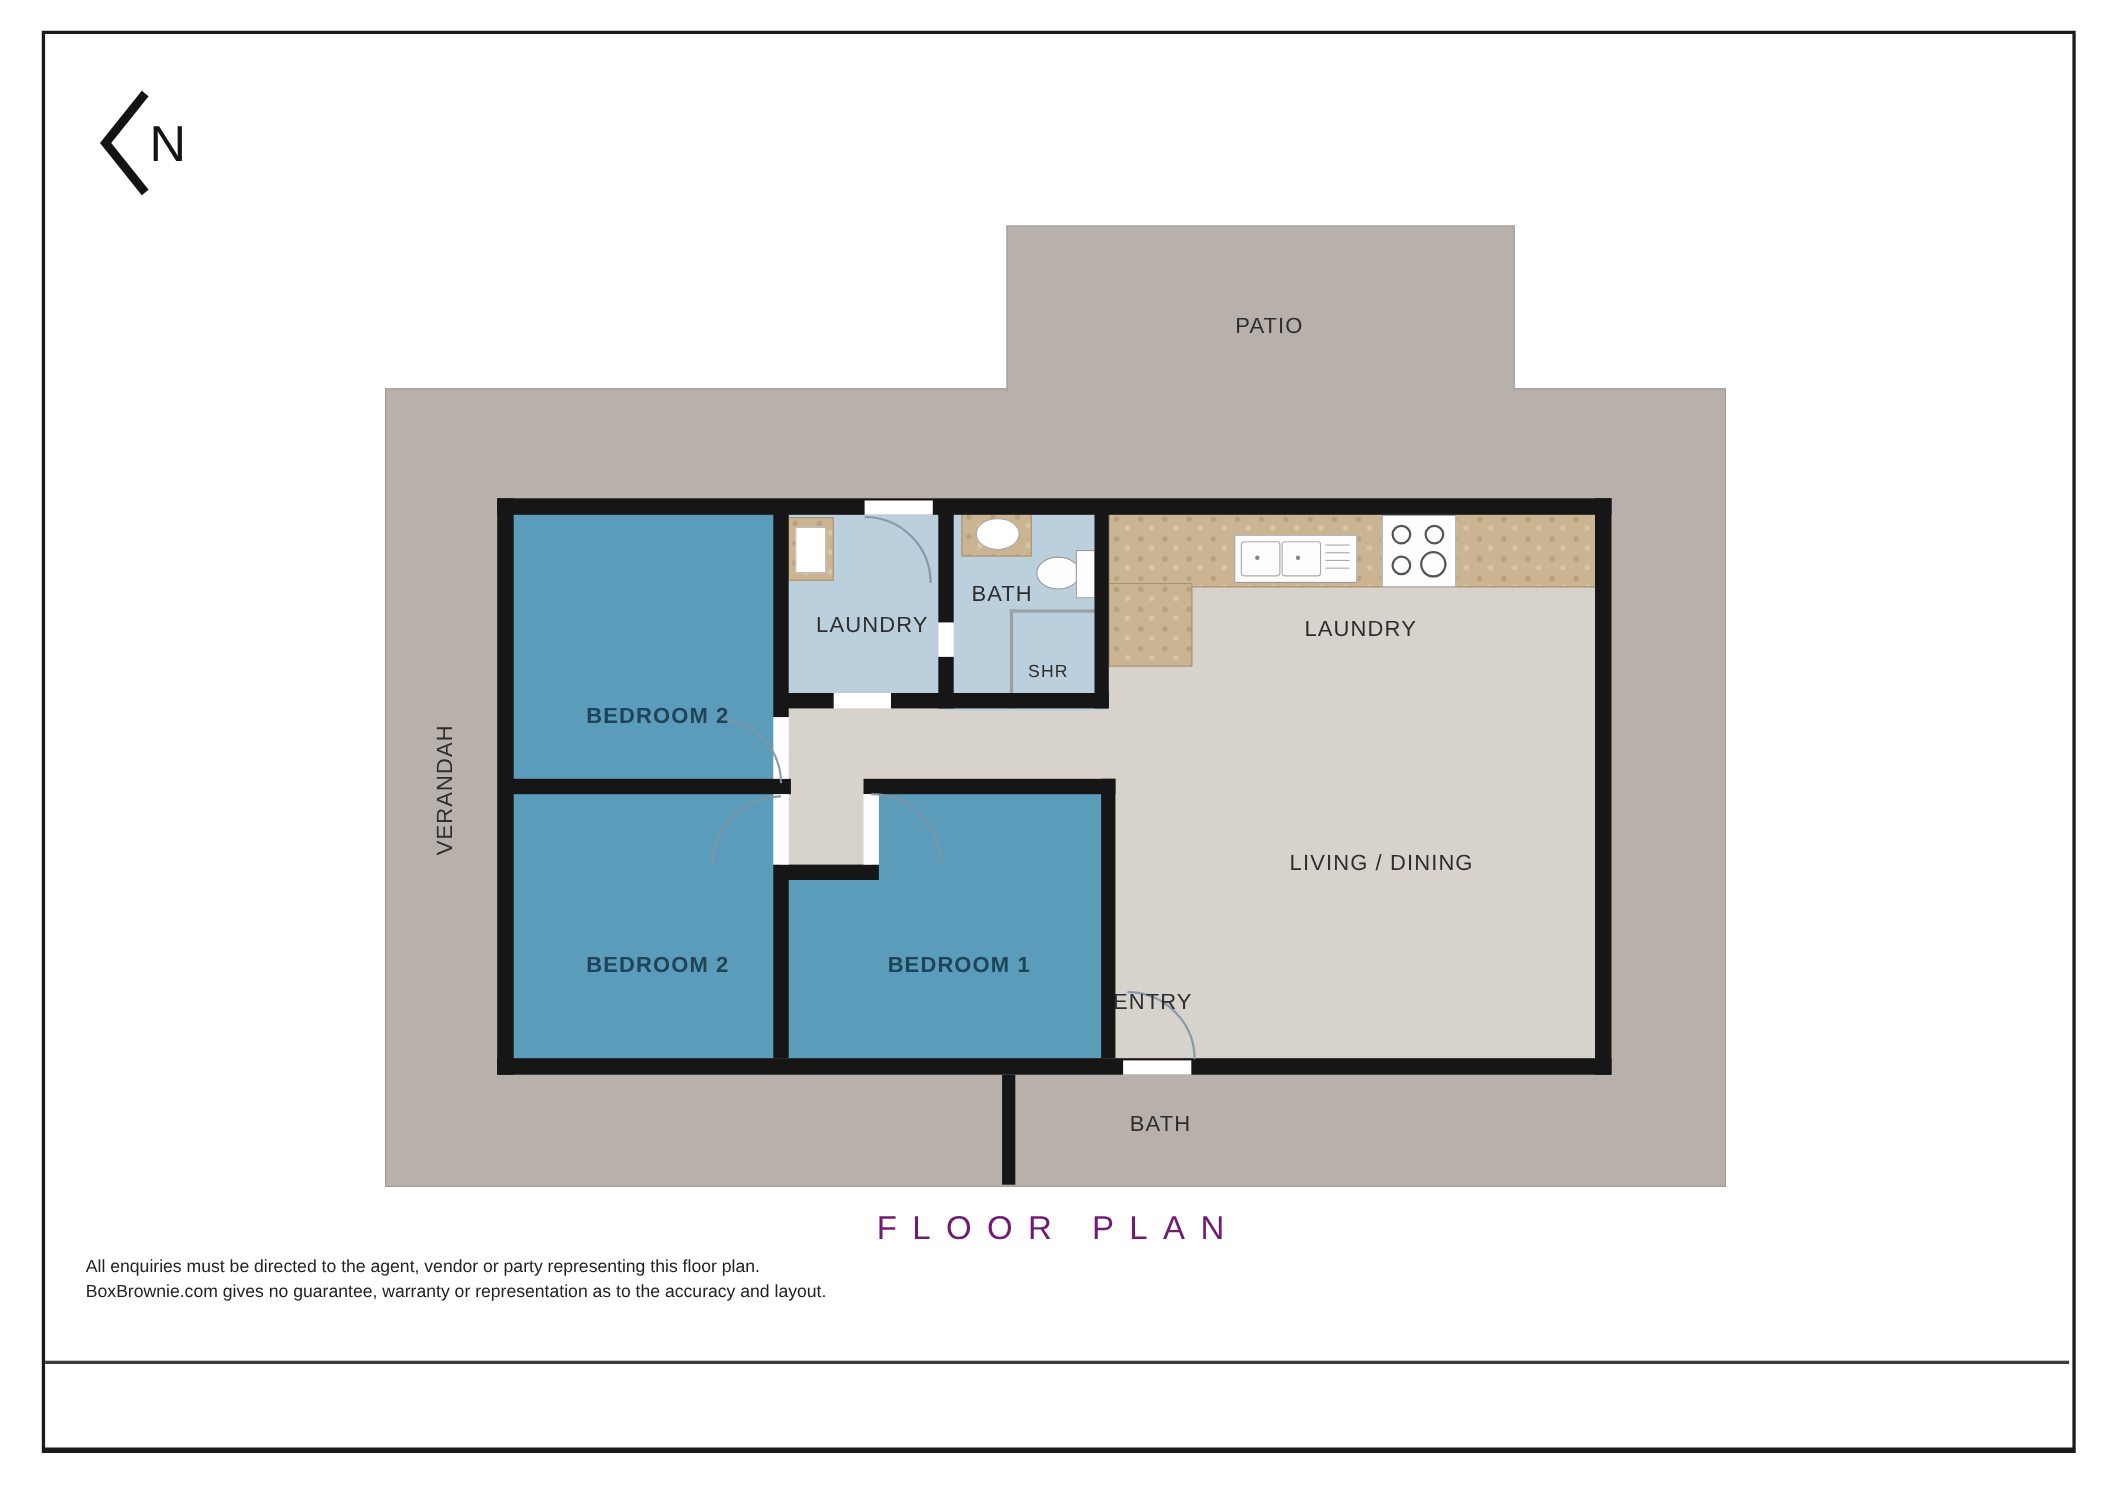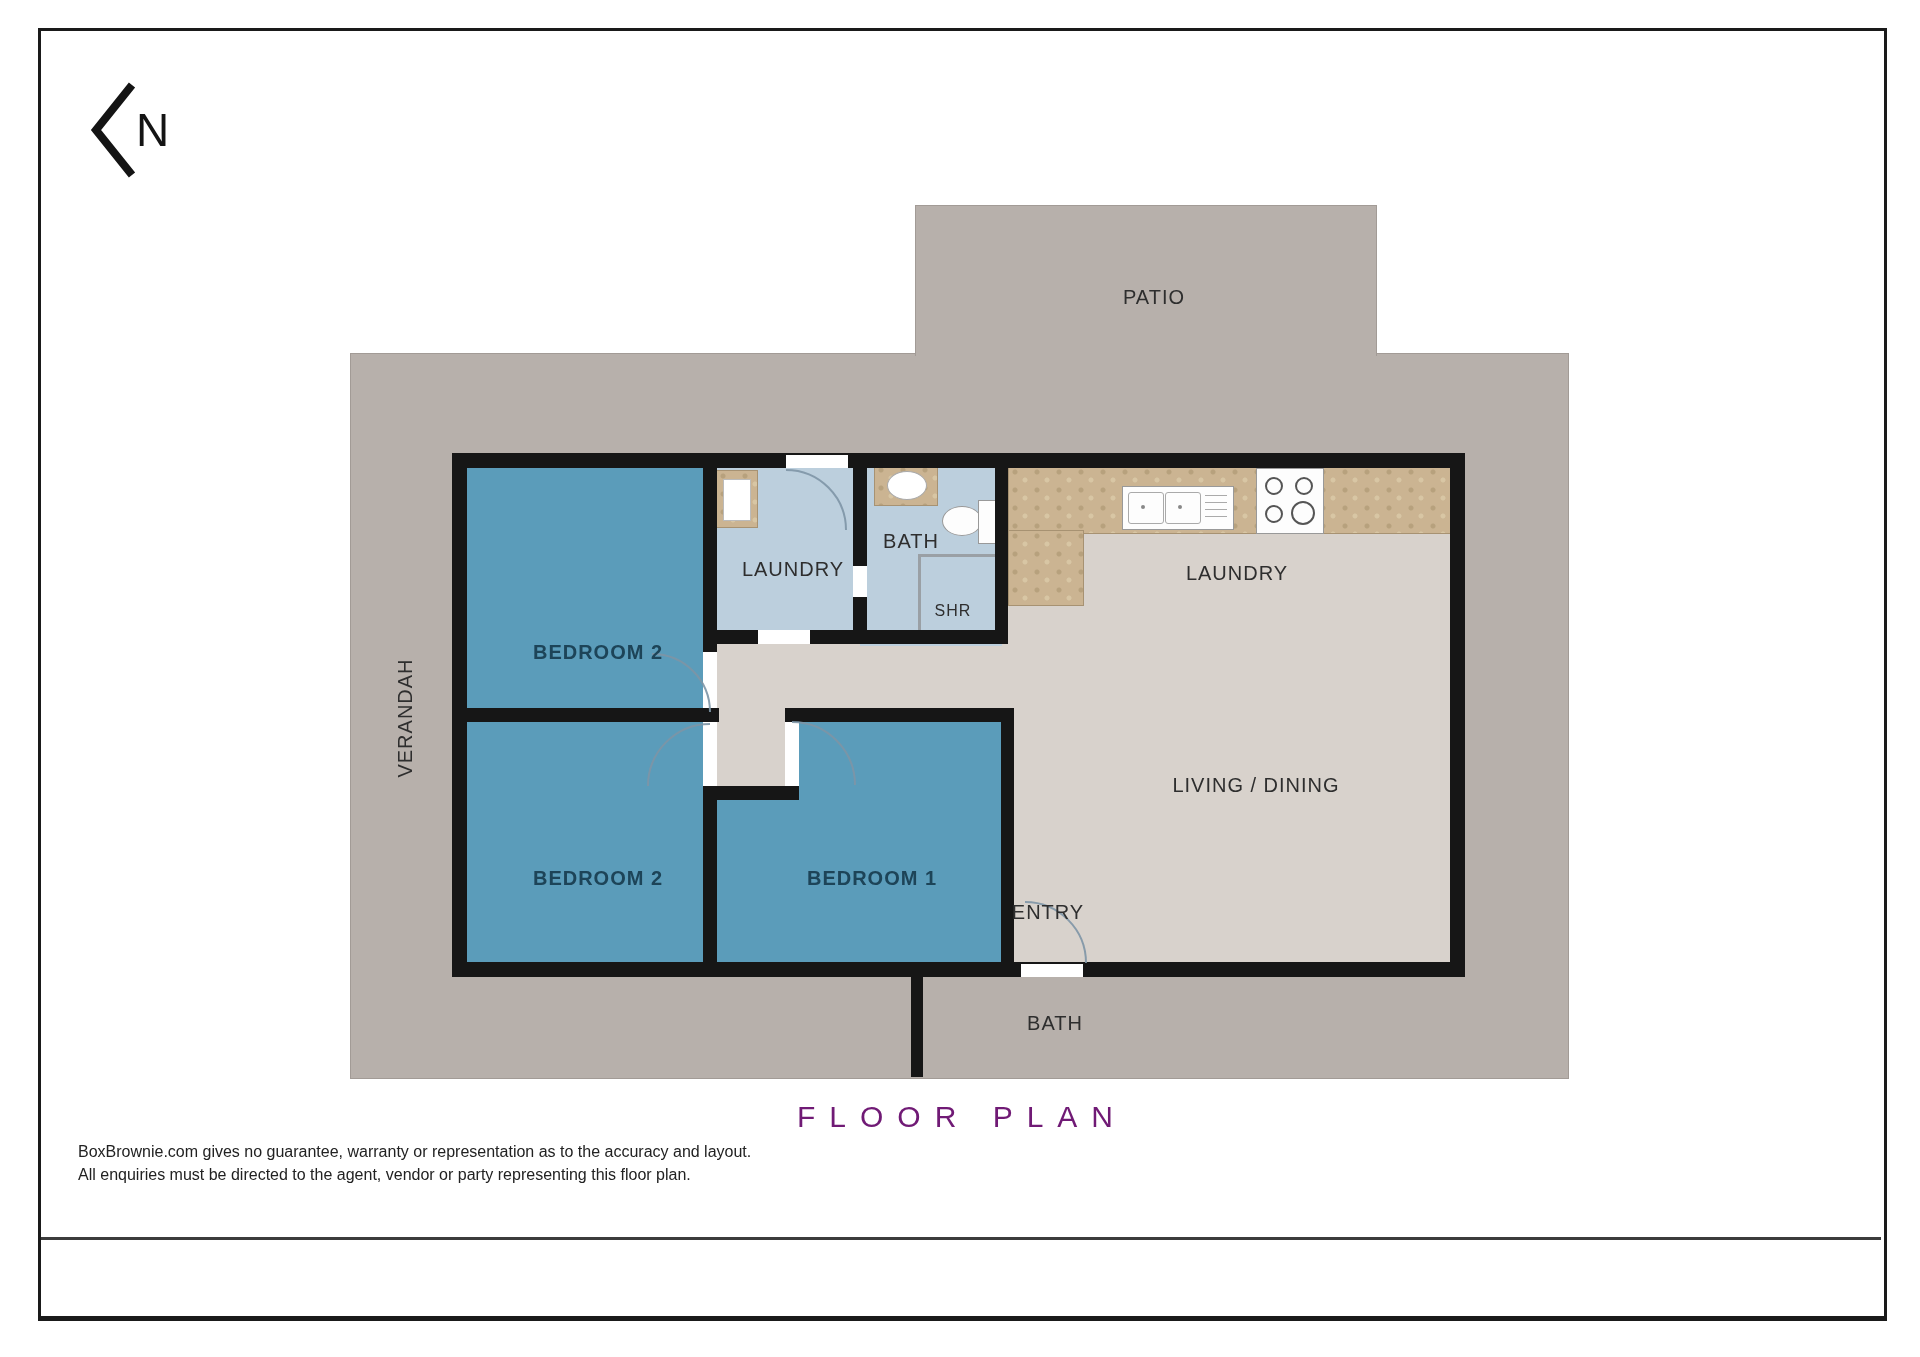--- a/index.html
+++ b/index.html
@@ -139,18 +139,18 @@
   <div class="abs lbl" style="left:793px;top:569px;">LAUNDRY</div>
   <div class="abs lbl" style="left:911px;top:541px;">BATH</div>
   <div class="abs lbl lbl-small" style="left:953px;top:611px;">SHR</div>
   <div class="abs lbl" style="left:1237px;top:573px;">LAUNDRY</div>
   <div class="abs lbl" style="left:1256px;top:785px;text-align:right;">LIVING / DINING</div>
   <div class="abs lbl lbl-bed" style="left:598px;top:878px;">BEDROOM 2</div>
   <div class="abs lbl lbl-bed" style="left:872px;top:878px;">BEDROOM 1</div>
 
   <div class="abs plan-title">FLOOR PLAN</div>
   <div class="abs disclaimer">
+    <div>All enquiries must be directed to the agent, vendor or party representing this floor plan.</div>
     <div>BoxBrownie.com gives no guarantee, warranty or representation as to the accuracy and layout.</div>
-    <div>All enquiries must be directed to the agent, vendor or party representing this floor plan.</div>
   </div>
   <div class="abs address-sep"></div>
 
 </div>
 
 </body></html>

